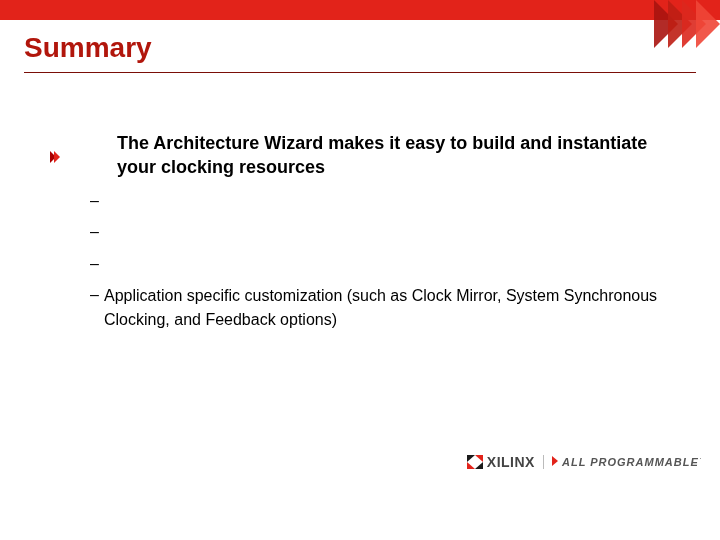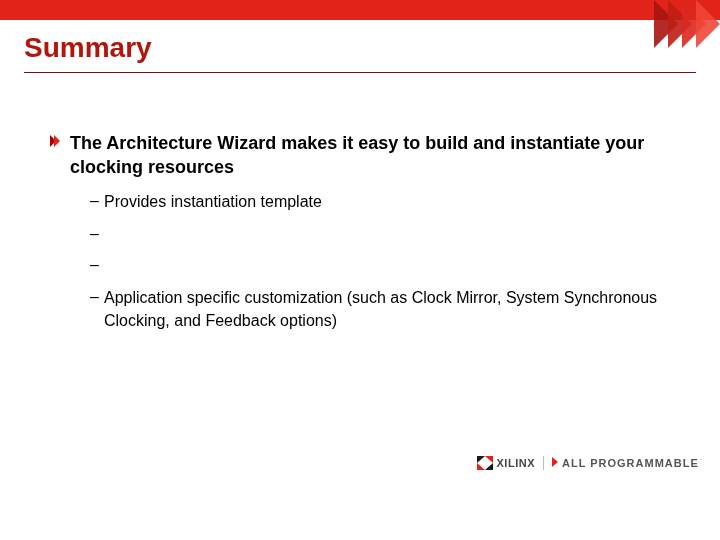--- a/index.html
+++ b/index.html
@@ -14,41 +14,41 @@
   .chev.c2 { border-left: 24px solid rgba(190,30,20,0.9); margin-right: -10px; }
   .chev.c3 { border-left: 24px solid rgba(220,40,30,0.9); margin-right: -10px; }
   .chev.c4 { border-left: 24px solid rgba(240,70,55,0.9); }
 
   .title-wrap { padding: 12px 24px 6px 24px; }
   .title { color: #b1160c; font-size: 28px; font-weight: 700; }
   .title-rule { border: 0; border-top: 1px solid #7a0e08; margin-top: 8px; }
 
   .body { padding: 52px 60px 0 50px; color: #000; }
 
-  .lead { display: flex; align-items: flex-start; margin-bottom: 8px; }
+  .lead { display: flex; align-items: center; margin-bottom: 8px; gap: 47px; }
   .lead-bullet { width: 12px; height: 12px; flex: 0 0 12px; margin-top: 4px; margin-right: 8px; }
   .lead-text { font-size: 18px; font-weight: 700; line-height: 1.35; }
 
   .subs { padding-left: 40px; }
   .sub { display: flex; align-items: flex-start; margin: 10px 0; }
   .dash { flex: 0 0 14px; font-size: 16px; line-height: 1.35; }
   .sub-text { font-size: 16px; line-height: 1.45; }
 
   
   .footer { position: absolute; bottom: 10px; right: 18px; display: flex; align-items: center; gap: 8px; }
   .xlogo { display: flex; align-items: center; gap: 4px; }
   .xmark { position: relative; width: 16px; height: 14px; }
   .xmark .t { position: absolute; width: 0; height: 0; }
   .xmark .tl { border-right: 8px solid transparent; border-top: 7px solid #1a1a1a; left: 0; top: 0; width: 8px; }
   .xmark .tr { border-left: 8px solid transparent; border-top: 7px solid #e2231a; right: 0; top: 0; width: 8px; }
   .xmark .bl { border-right: 8px solid transparent; border-bottom: 7px solid #e2231a; left: 0; bottom: 0; width: 8px; }
   .xmark .br { border-left: 8px solid transparent; border-bottom: 7px solid #1a1a1a; right: 0; bottom: 0; width: 8px; }
-  .xname { font-size: 11px; letter-spacing: 0.5px; color: #444; font-weight: 600; }
+  .xname { font-size: 14px; letter-spacing: 0.5px; color: #444; font-weight: 600; }
   .sep { width: 0; height: 14px; border-left: 1px solid #bbb; }
-  .tag-wrap { display: flex; align-items: flex-start; }
+  .tag-wrap { display: flex; align-items: flex-start; font-style: italic; }
   .tag-chev { width: 0; height: 0; border-top: 5px solid transparent; border-bottom: 5px solid transparent; border-left: 6px solid #e2231a; margin-right: 4px; }
   .tagline { font-size: 11px; letter-spacing: 1px; color: #555; font-weight: 600; }
   .dot { font-size: 8px; color: #555; position: relative; top: -4px; margin-left: 1px; }
 </style>
 </head>
 <body>
 
 <div class="slide">
 
   <div class="topbar">
@@ -71,21 +71,20 @@
       <svg class="lead-bullet" viewBox="0 0 12 12">
         <path d="M0 0 L6 6 L0 12 Z" fill="#a00"></path>
         <path d="M4 0 L10 6 L4 12 Z" fill="#e2231a"></path>
       </svg>
       <div class="lead-text">The Architecture Wizard makes it easy to build and instantiate your clocking resources</div>
     </div>
 
     <div class="subs">
       <div class="sub">
         <div class="dash">–</div>
-        <div class="sub-text">Provides instantiation template</div>
       </div>
       <div class="sub">
         <div class="dash">–</div>
       </div>
       <div class="sub">
         <div class="dash">–</div>
       </div>
       <div class="sub">
         <div class="dash">–</div>
         <div class="sub-text">Application specific customization (such as Clock Mirror, System Synchronous Clocking, and Feedback options)</div>

